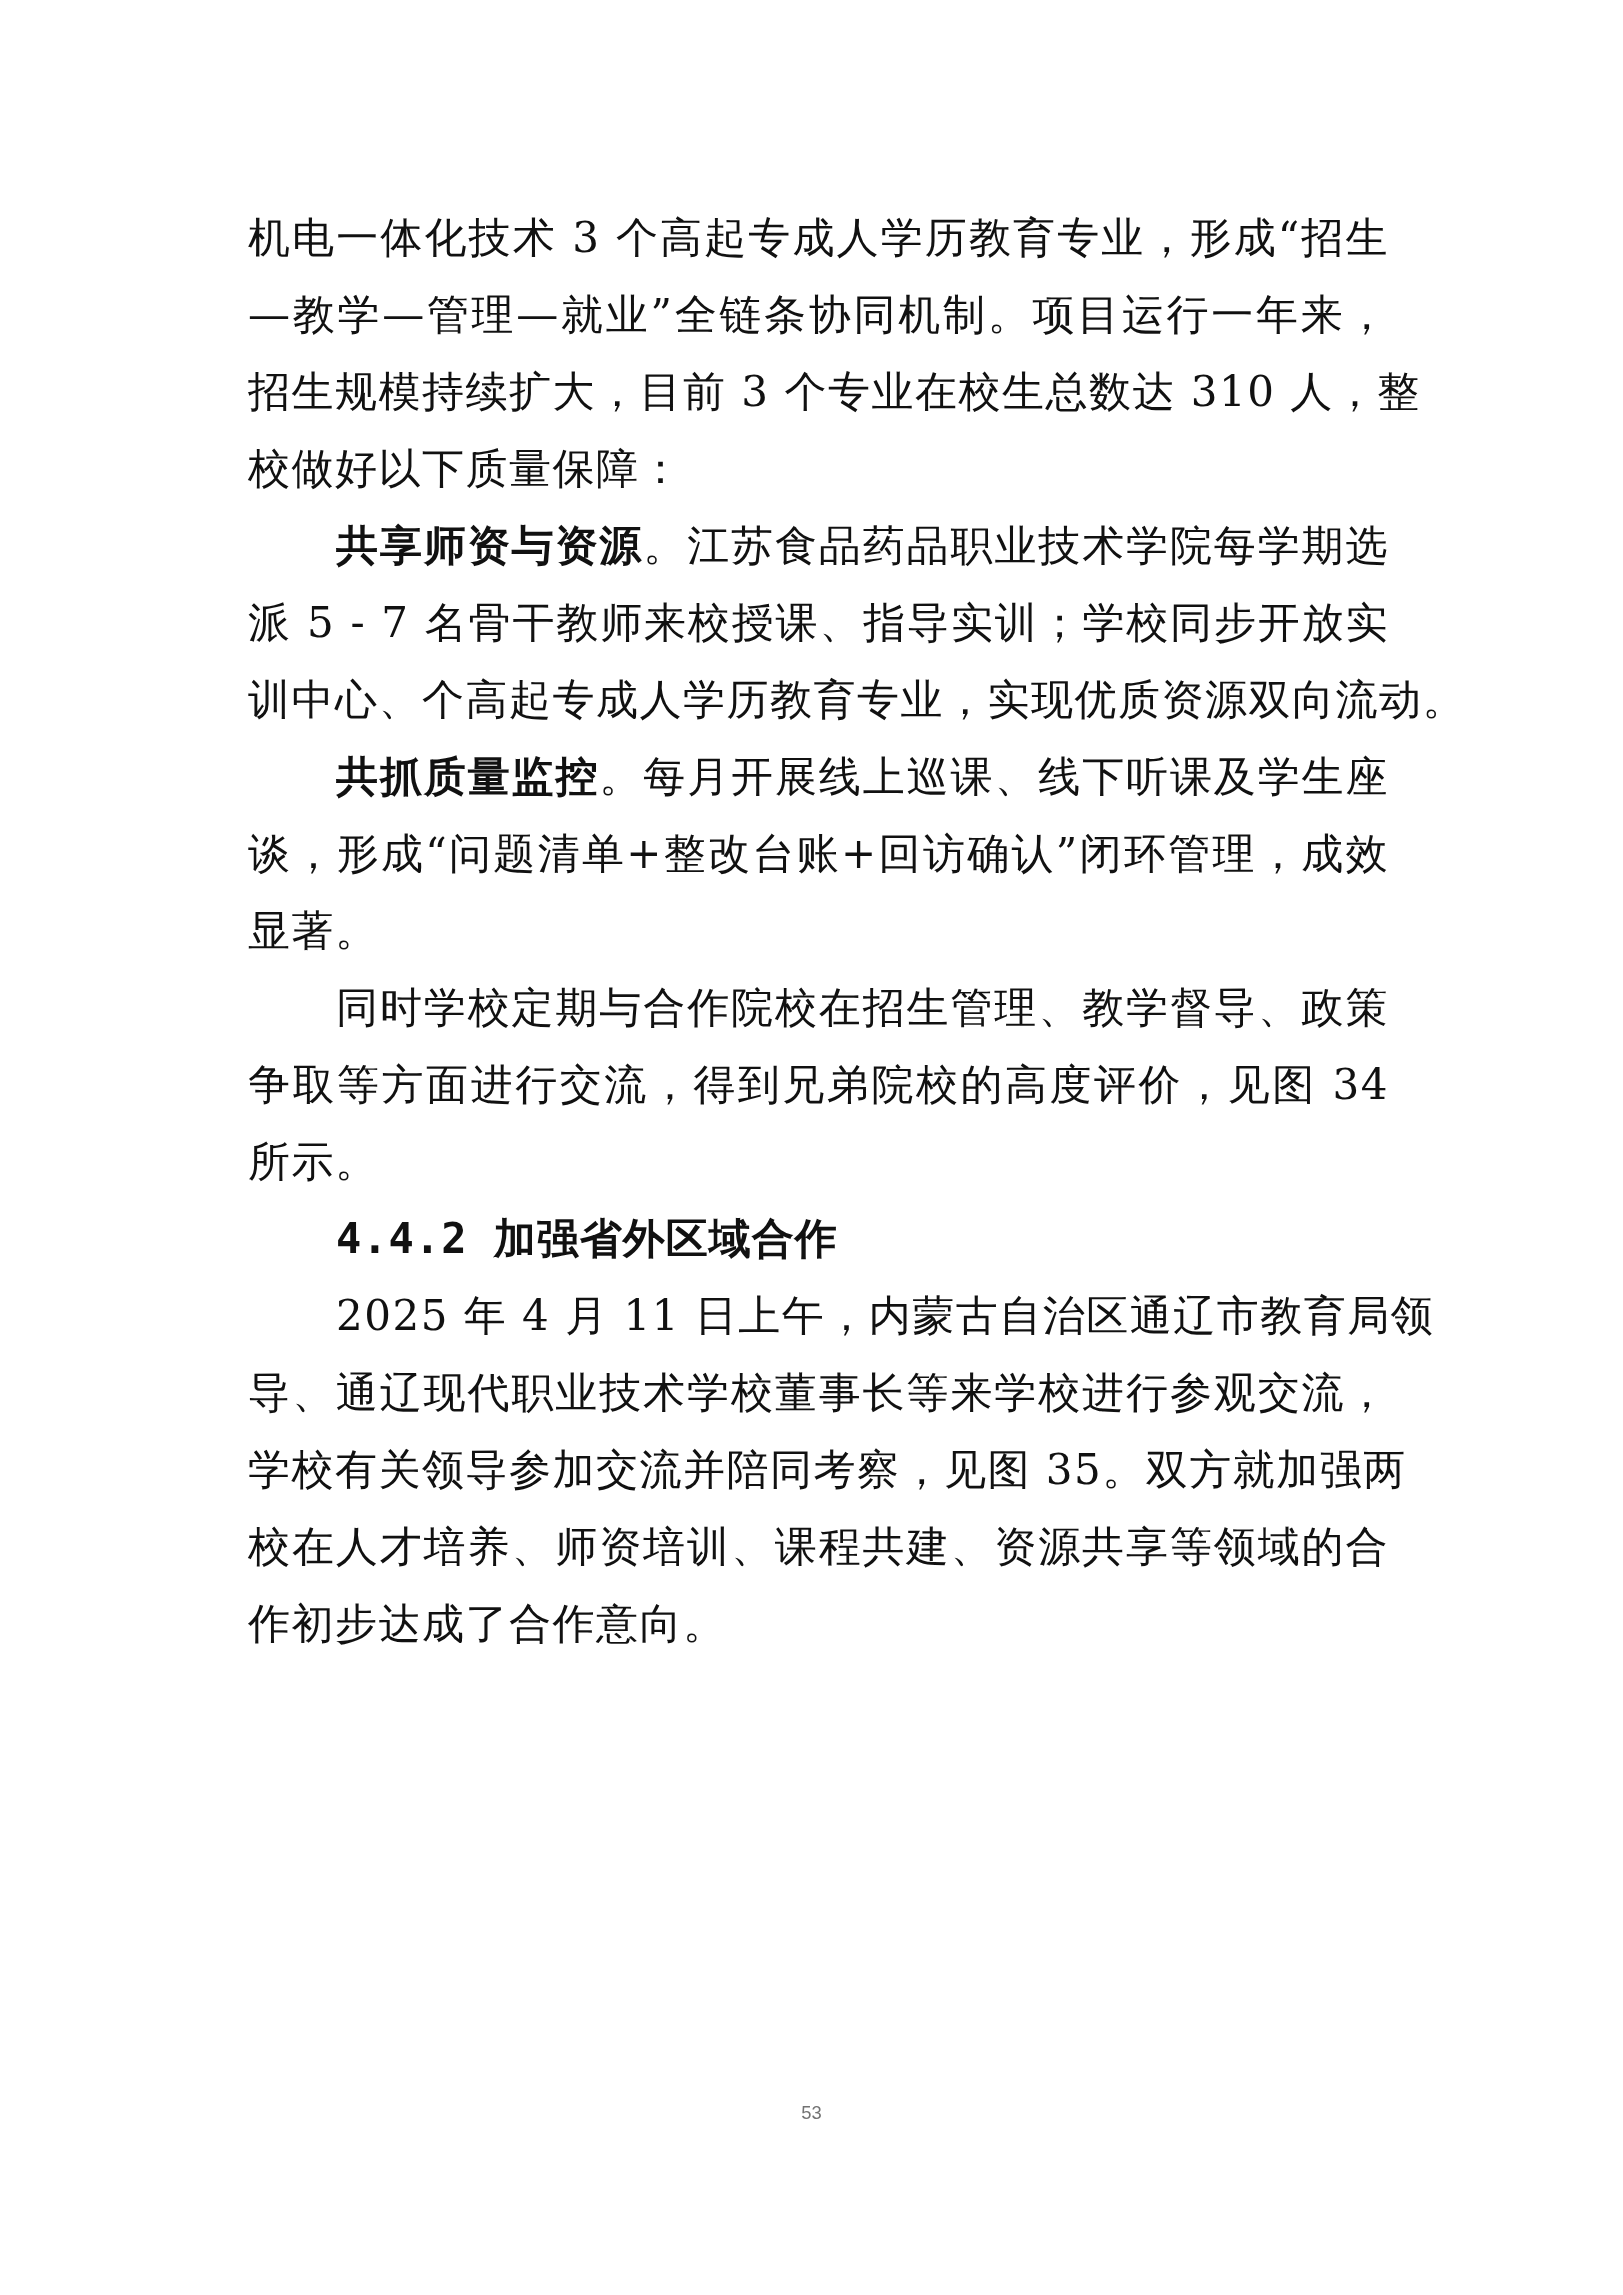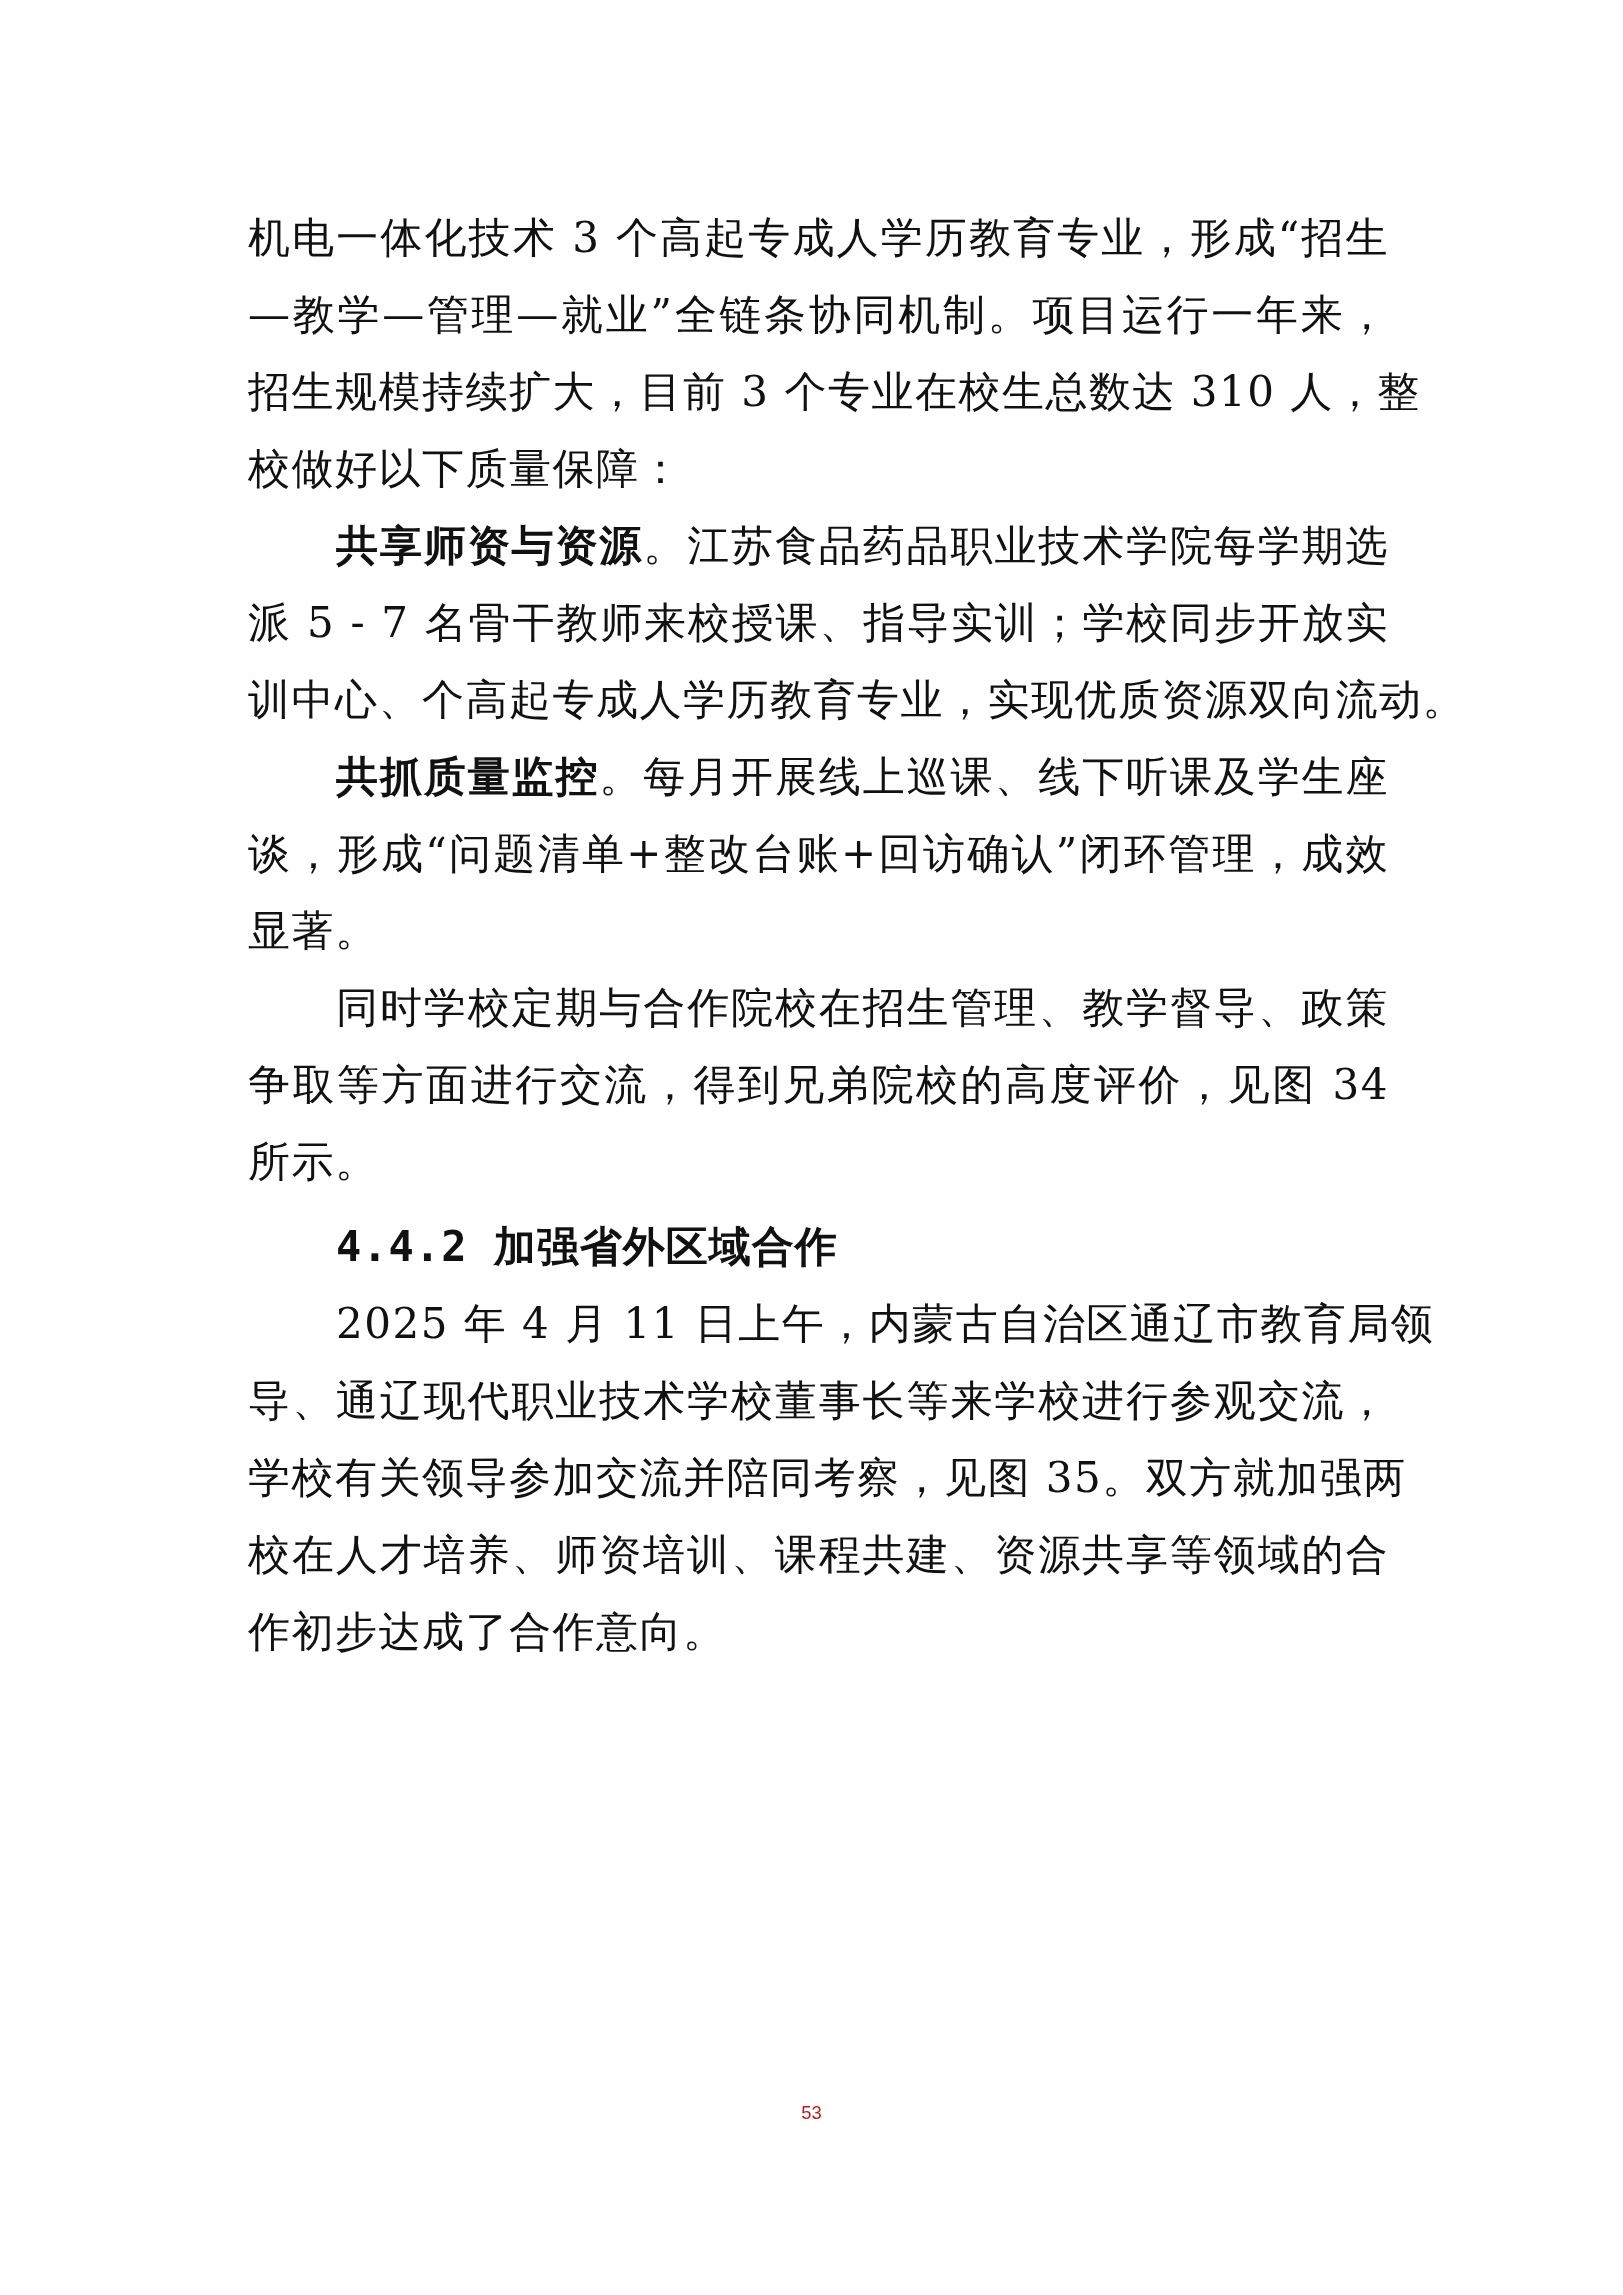--- a/index.html
+++ b/index.html
@@ -36,31 +36,30 @@
   .indent {
     padding-left: 88px;
   }
   .bold {
     font-weight: bold;
   }
   .heading {
     font-family: "DejaVu Sans Mono", "Liberation Mono", monospace;
     font-weight: bold;
     letter-spacing: 1px;
-    margin-top: 8px;
   }
   .page-number {
     position: absolute;
     left: 0;
     width: 1623px;
     top: 2102px;
     text-align: center;
     font-family: "Liberation Sans", "DejaVu Sans", sans-serif;
     font-size: 18.4px;
-    color: #b91c1c;
+    color: #737373;
   }
 </style>
 </head>
 <body>
 
 <div class="page">
 
   <div>
     <div class="line">机电一体化技术 3 个高起专成人学历教育专业，形成“招生</div>
     <div class="line">—教学—管理—就业”全链条协同机制。项目运行一年来，</div>

